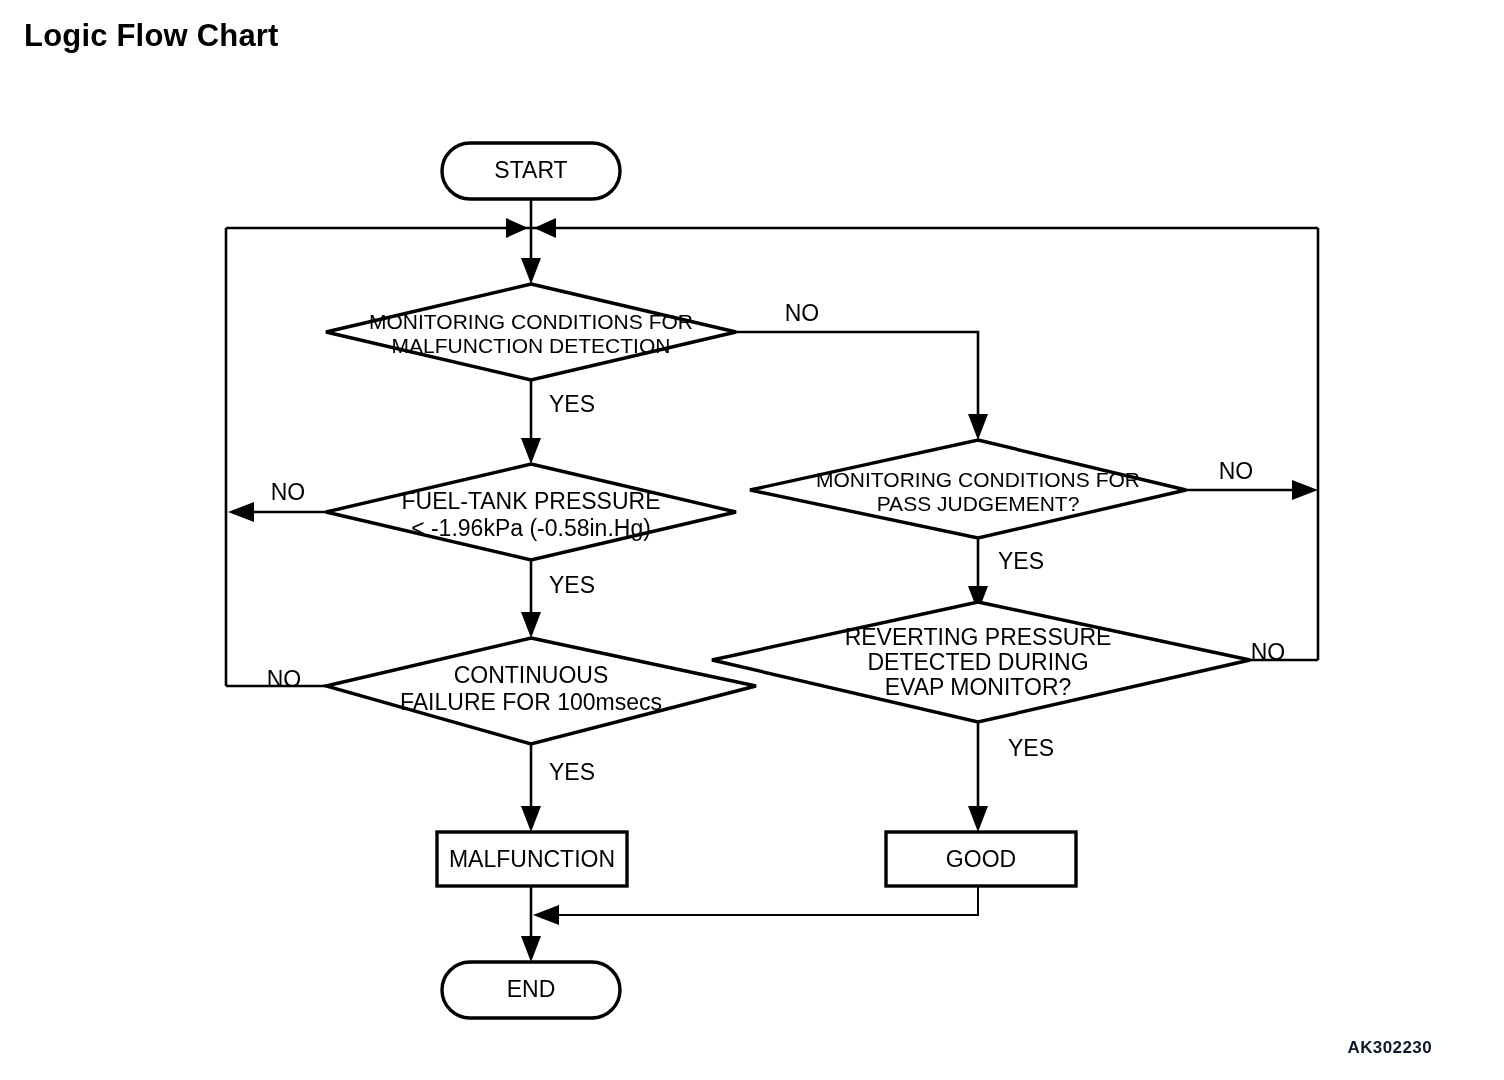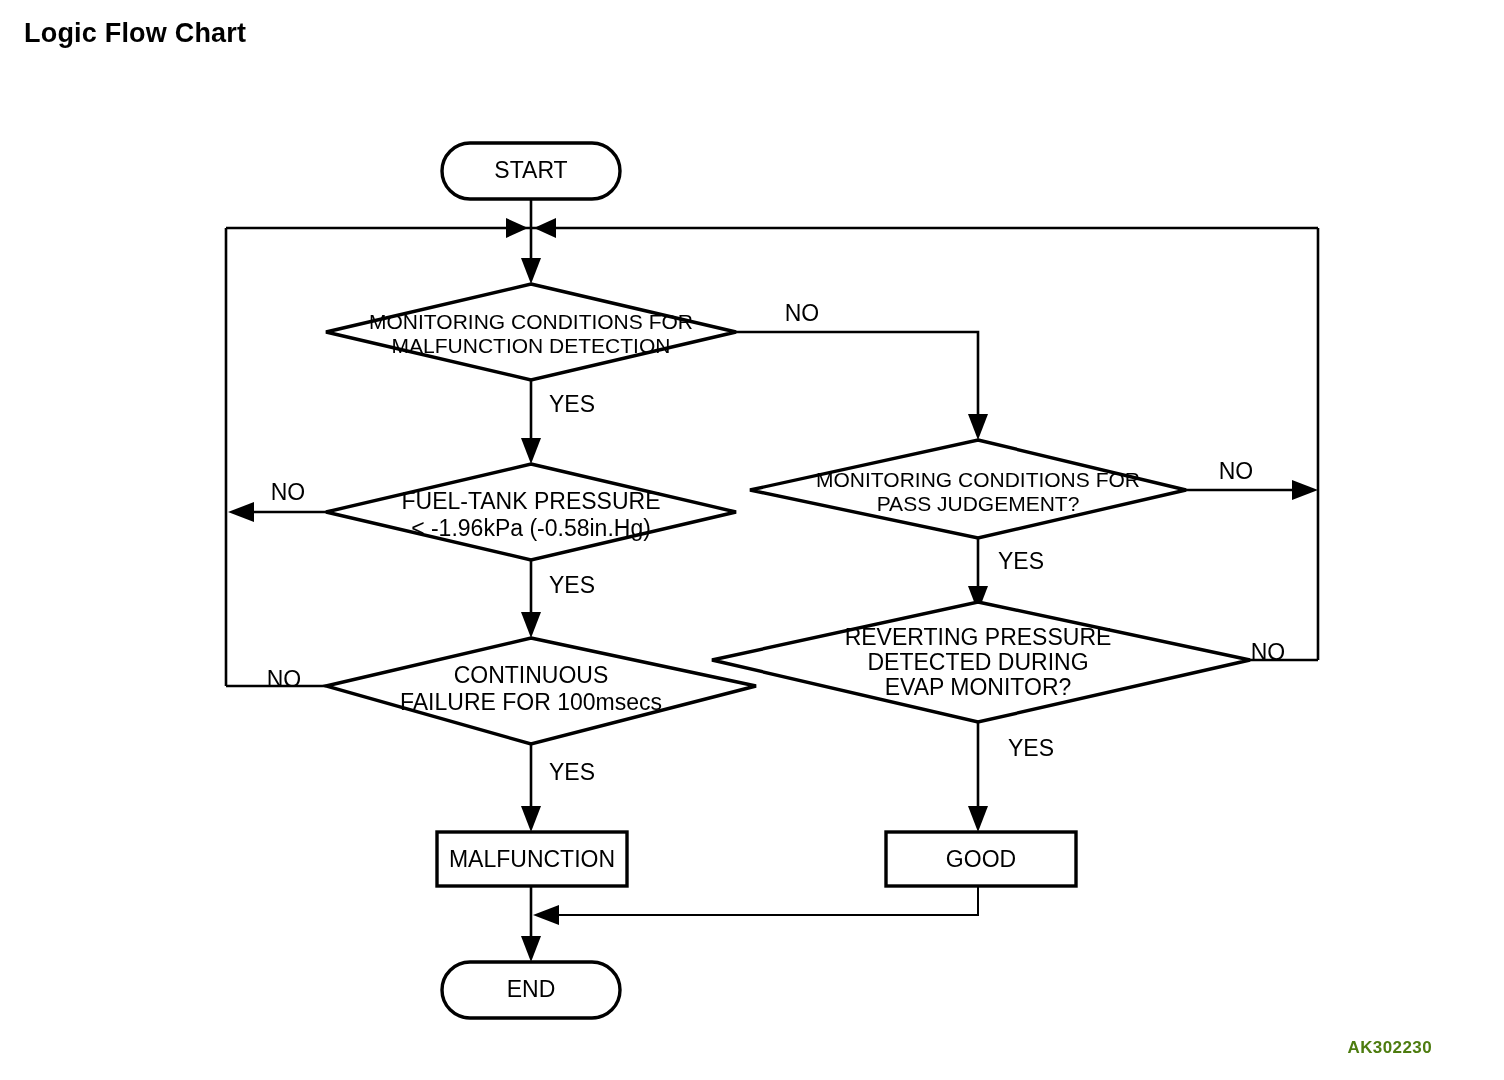--- a/index.html
+++ b/index.html
@@ -13,34 +13,34 @@
     height: 1080px;
     position: relative;
     overflow: hidden;
     font-family: "Liberation Sans", sans-serif;
     color: #000000;
   }
   #page-title {
     position: absolute;
     left: 24px;
     top: 18px;
-    font-size: 27px;
+    font-size: 31px;
     font-weight: bold;
     letter-spacing: 0.2px;
     color: #000;
     white-space: nowrap;
   }
   #figure-code {
     position: absolute;
     right: 72px;
     top: 1038px;
     font-size: 17px;
     font-weight: bold;
     letter-spacing: 0.4px;
-    color: #4d7c0f;
+    color: #0f172a;
     white-space: nowrap;
   }
   #flow-svg {
     position: absolute;
     left: 0;
     top: 0;
     width: 1504px;
     height: 1080px;
   }
   .node-shape {

